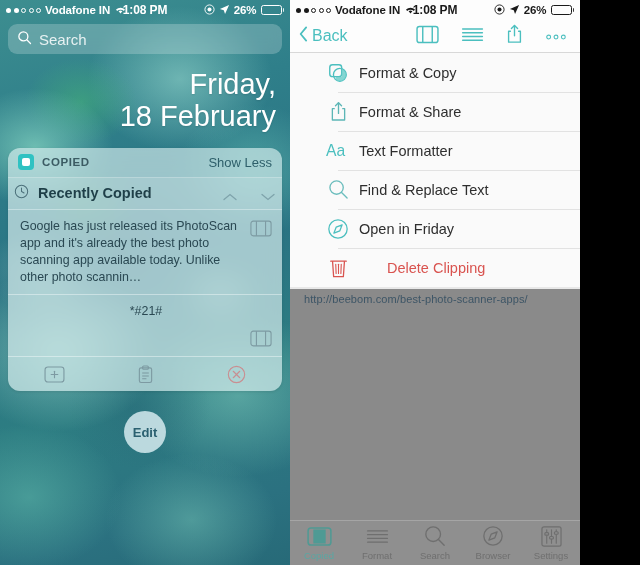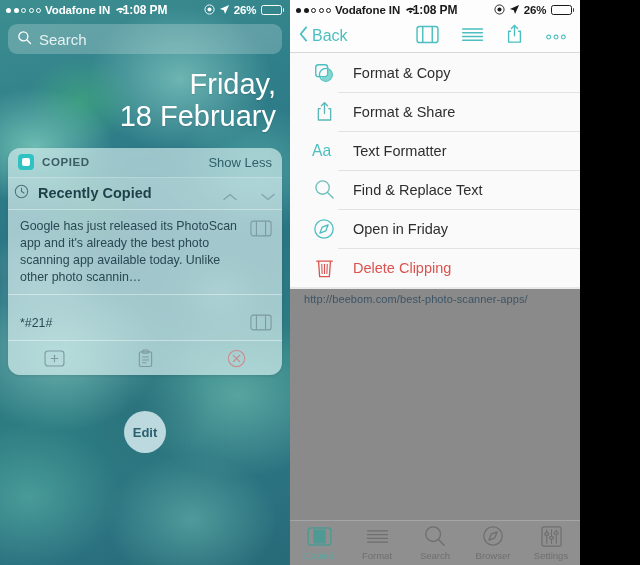--- a/index.html
+++ b/index.html
@@ -102,21 +102,21 @@
   .w-sub .chevs { margin-left: auto; display: flex; gap: 22px; }
   .chev { width: 16px; height: 10px; }
 
   .clip-row {
     display: flex; align-items: flex-start; gap: 8px;
     padding: 8px 10px 9px 12px;
     border-bottom: 1px solid rgba(255,255,255,.40);
     background: rgba(255,255,255,.07);
   }
   .clip-row .txt { font-size: 12.4px; line-height: 1.36; color: #2a4852; flex: 1; }
-  .clip-row.short { min-height: 46px; align-items: flex-end; }
+  .clip-row.short { min-height: 46px; align-items: center; flex-direction: column; }
   .clip-row.short .card-ic { align-self: flex-end; }
   .card-ic { width: 22px; height: 17px; flex: none; margin-top: 2px; }
 
   .w-foot {
     height: 34px; display: flex; align-items: center; justify-content: space-around;
     background: rgba(255,255,255,.06);
   }
   .w-foot > div { display: flex; align-items: center; justify-content: center; }
 
   .editbtn {
@@ -144,30 +144,30 @@
 
   .navbar {
     height: 33px; background: #fdfdfd; display: flex; align-items: center;
     padding: 0 9px; border-bottom: 1px solid #d8d8d8;
   }
   .backbtn { display: flex; align-items: center; gap: 4px; color: #4bbfbf; font-size: 16px; }
   .navicons { margin-left: auto; display: flex; align-items: center; gap: 22px; padding-right: 4px; }
 
   .menu { background: #fafafa; }
   .menu-row {
-    height: 39px; display: flex; align-items: center; gap: 17px;
-    padding-left: 22px; background: #fafafa; position: relative;
+    height: 39px; display: flex; align-items: center; gap: 9px;
+    padding-left: 36px; background: #fafafa; position: relative;
   }
   .menu-row + .menu-row::before {
     content: ""; position: absolute; left: 48px; right: 0; top: 0;
     height: 1px; background: #e2e2e2;
   }
   .menu-row .mi { width: 24px; display: flex; align-items: center; justify-content: center; flex: none; }
   .menu-row .ml { font-size: 14.5px; color: #2e2e2e; }
-  .menu-row.danger .ml { color: #d9534f; }
+  .menu-row.danger .ml { color: #d9534f; margin-left: 28px; }
 
   .content { position: relative; background: #8a8a8a; height: 225px; padding: 0 14px; }
   .urltext {
     font-size: 11px; color: #3d5566; padding-top: 4px;
     letter-spacing: .1px;
   }
   .sheetline { height: 2px; background: #e8e8e8; }
 
   .tabbar {
     position: absolute; bottom: 0; left: 0; right: 0; height: 45px;

